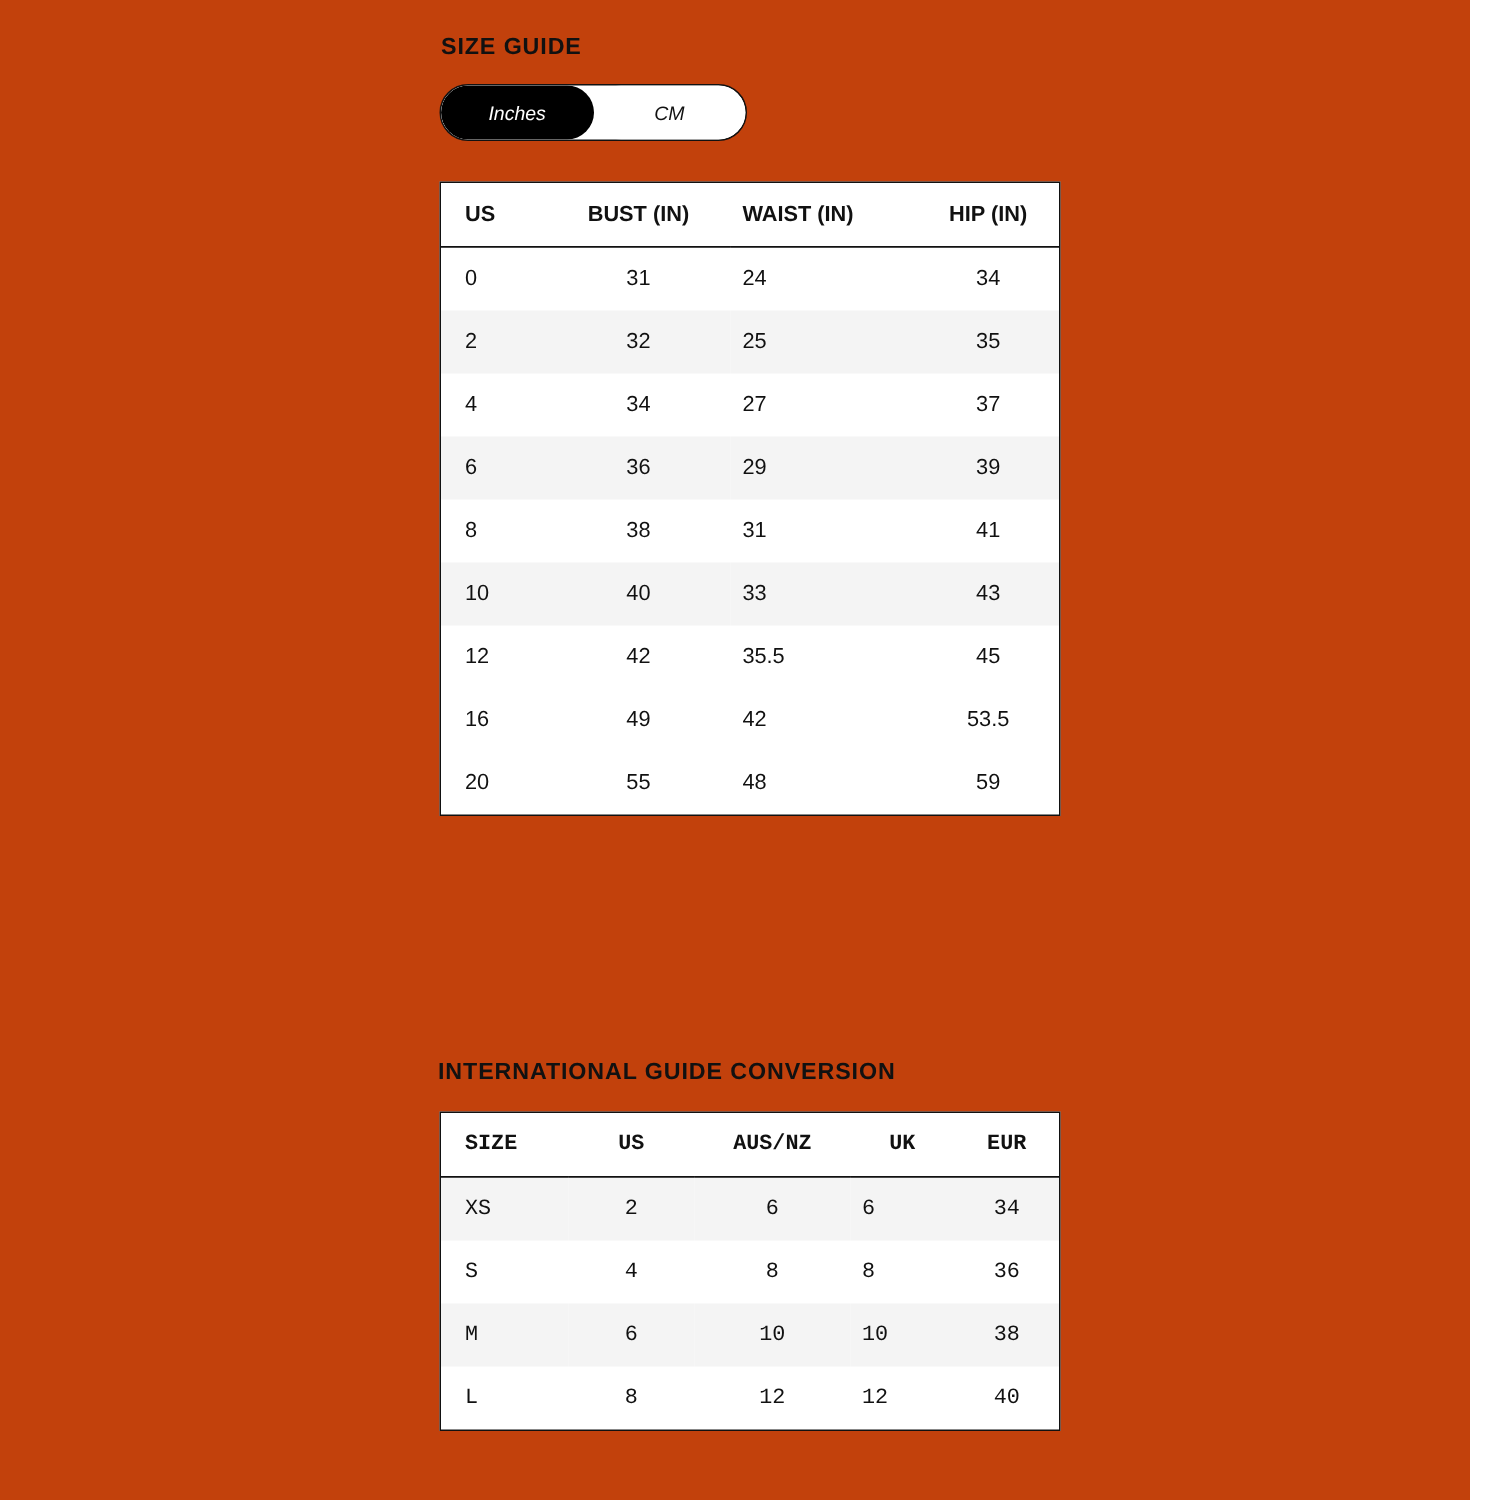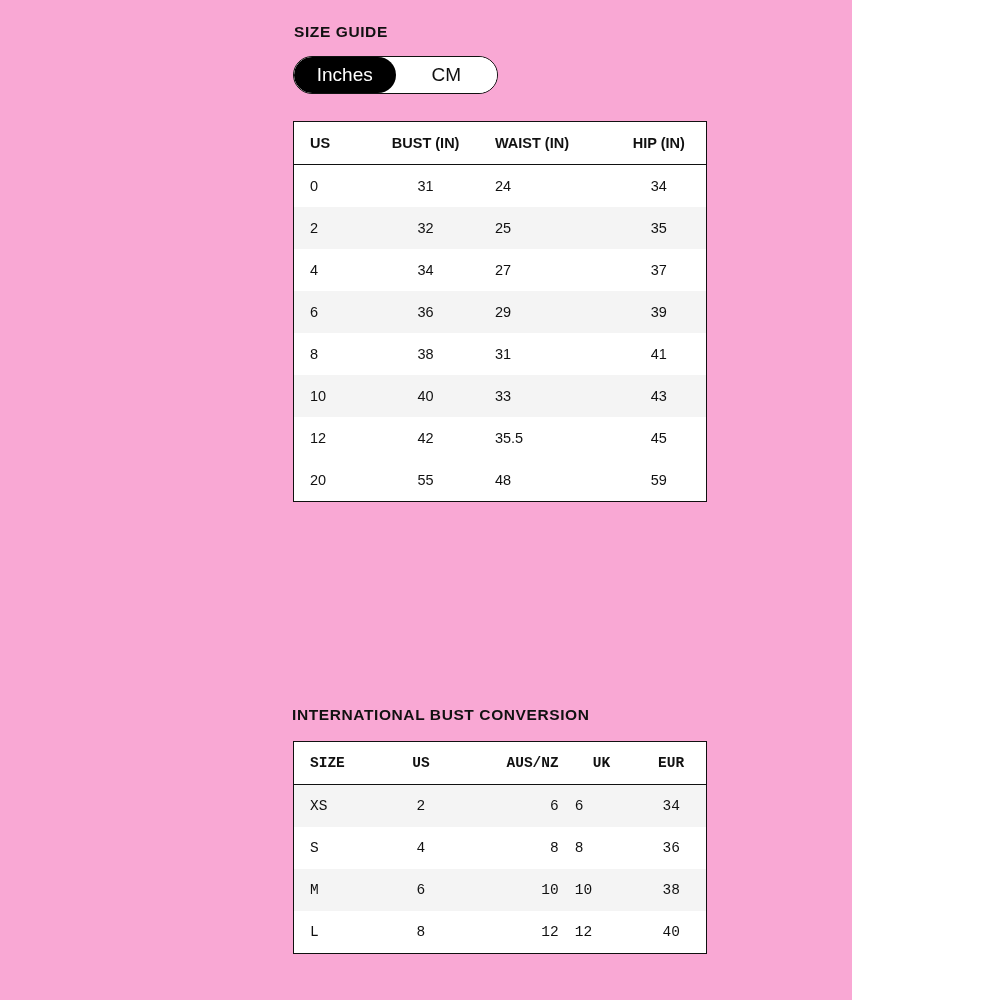--- a/index.html
+++ b/index.html
@@ -8,23 +8,23 @@
     padding: 0;
     width: 1000px;
     height: 1000px;
     background: #ffffff;
     font-family: "Liberation Sans", sans-serif;
     color: #111111;
     overflow: hidden;
   }
   .page {
     position: relative;
-    width: 852px;
+    width: 980px;
     height: 1000px;
-    background: #f9a8d4;
+    background: #c2410c;
   }
 
   
   .section-title {
     position: absolute;
     font-size: 15.5px;
     font-weight: bold;
     letter-spacing: 0.6px;
     color: #111111;
   }
@@ -43,26 +43,27 @@
     display: flex;
     align-items: stretch;
     overflow: hidden;
     background: #ffffff;
   }
   .unit-option {
     flex: 1 1 50%;
     display: flex;
     align-items: center;
     justify-content: center;
-    font-size: 19px;
+    font-size: 13px;
     color: #111111;
     background: #ffffff;
     border-radius: 19px;
     cursor: pointer;
     user-select: none;
+    font-style: italic;
   }
   .unit-option.active {
     background: #000000;
     color: #ffffff;
   }
 
   
   .data-table {
     position: absolute;
     border: 1.5px solid #111111;
@@ -111,21 +112,21 @@
   #intl-table {
     left: 293px;
     top: 741px;
     width: 414px;
     font-family: Liberation Mono, monospace;
   }
   #intl-table th:nth-child(1), #intl-table td:nth-child(1) {
     text-align: left; width: 85px; padding-left: 16px;
   }
   #intl-table th:nth-child(2), #intl-table td:nth-child(2) { text-align: center; width: 85px; }
-  #intl-table th:nth-child(3), #intl-table td:nth-child(3) { text-align: right; width: 104px; }
+  #intl-table th:nth-child(3), #intl-table td:nth-child(3) { text-align: center; width: 104px; }
   #intl-table th:nth-child(4), #intl-table td:nth-child(4) { width: 70px; }
   #intl-table th:nth-child(5), #intl-table td:nth-child(5) { text-align: center; width: 70px; }
 </style>
 </head>
 <body>
 
 <div class="page">
 
   <h2 class="section-title" id="size-guide-title">SIZE GUIDE</h2>
 
@@ -181,30 +182,36 @@
           <td>33</td>
           <td>43</td>
         </tr>
         <tr>
           <td>12</td>
           <td>42</td>
           <td>35.5</td>
           <td>45</td>
         </tr>
         <tr>
+          <td>16</td>
+          <td>49</td>
+          <td>42</td>
+          <td>53.5</td>
+        </tr>
+        <tr>
           <td>20</td>
           <td>55</td>
           <td>48</td>
           <td>59</td>
         </tr>
       </tbody>
     </table>
   </div>
 
-  <h2 class="section-title" id="intl-title">INTERNATIONAL BUST CONVERSION</h2>
+  <h2 class="section-title" id="intl-title">INTERNATIONAL GUIDE CONVERSION</h2>
 
   <div class="data-table" id="intl-table">
     <table>
       <thead>
         <tr>
           <th>SIZE</th>
           <th>US</th>
           <th>AUS/NZ</th>
           <th>UK</th>
           <th>EUR</th>

